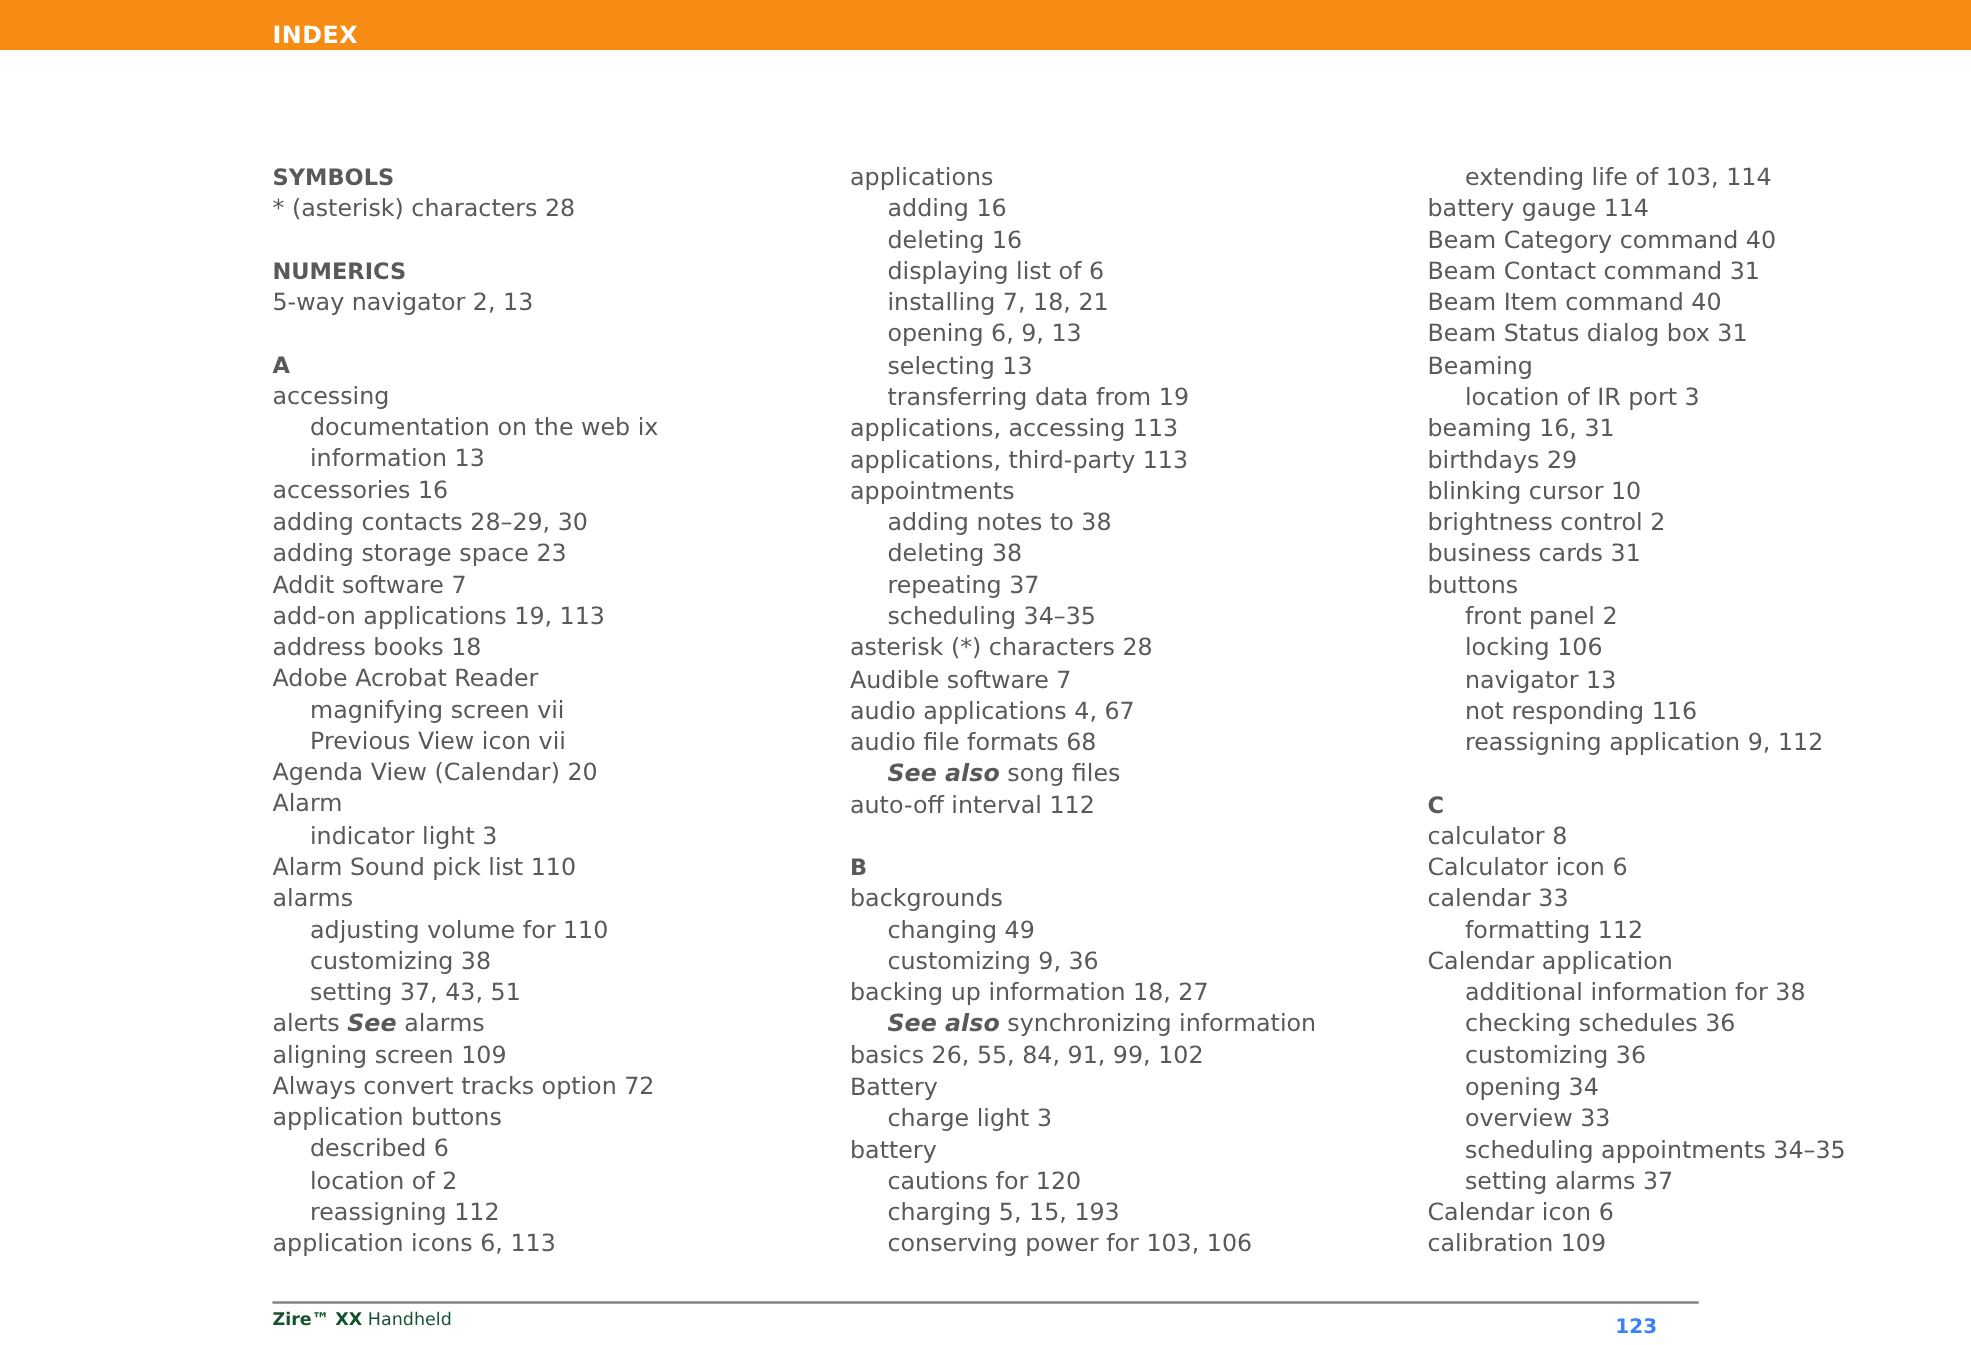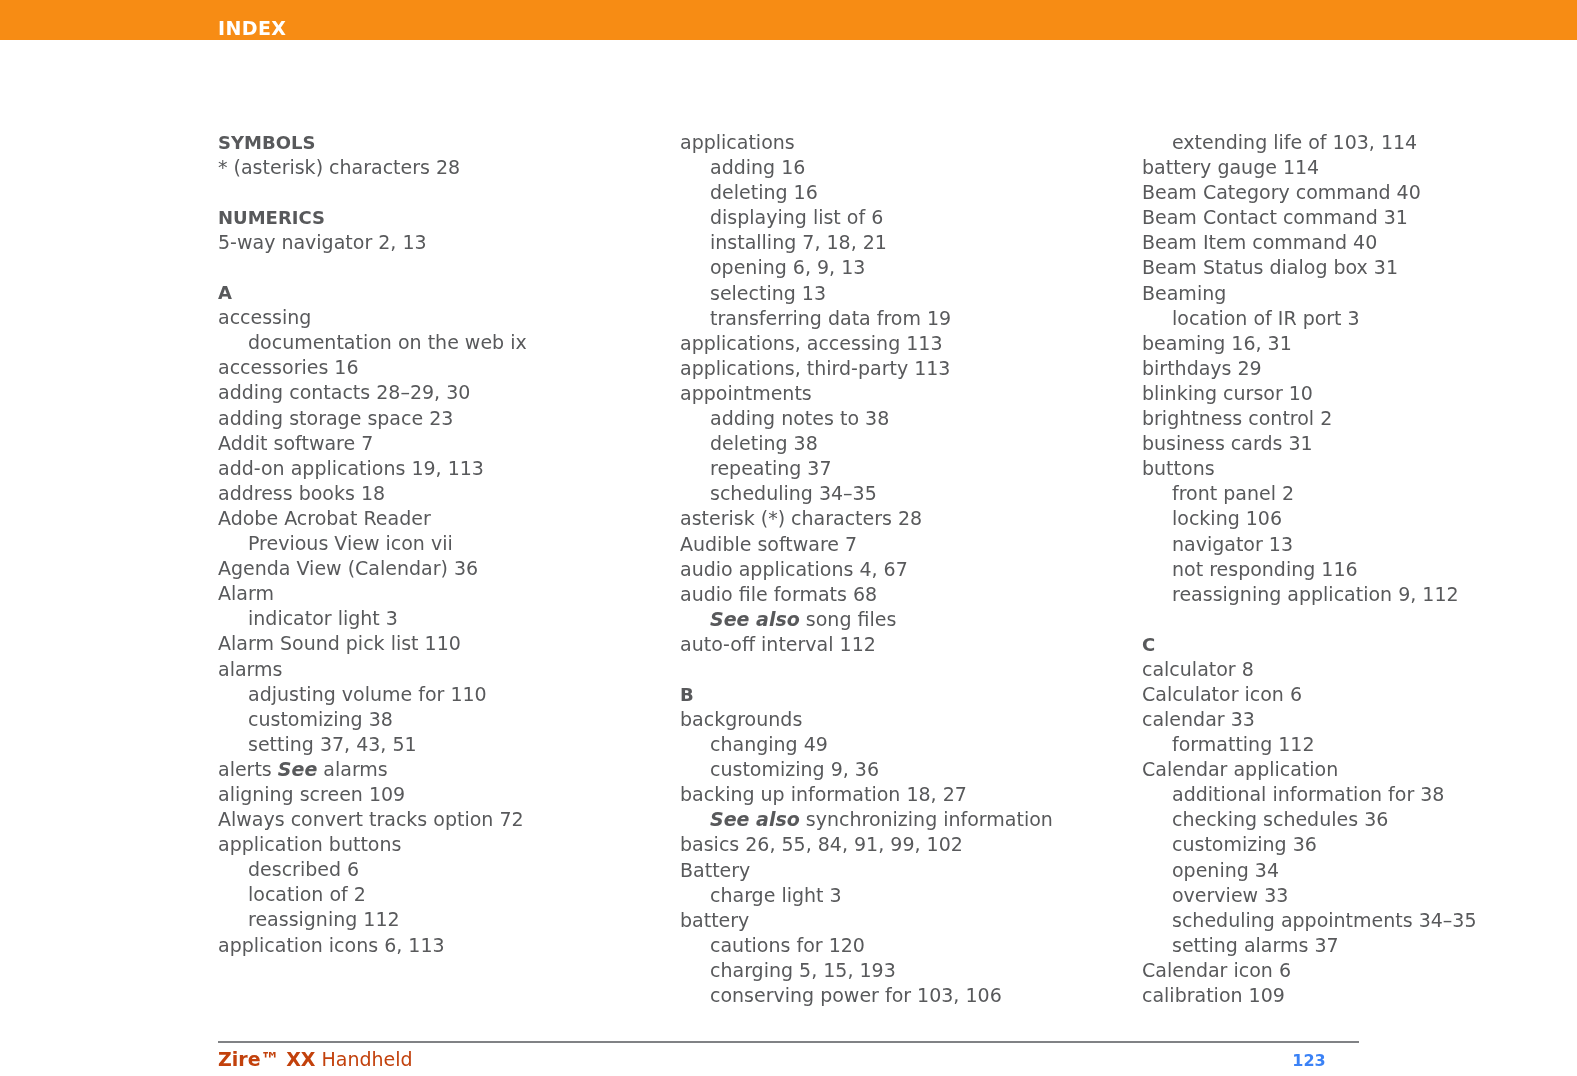--- a/index.html
+++ b/index.html
@@ -87,22 +87,22 @@
     left: 218px;
     top: 1041px;
     width: 1141px;
     height: 2px;
     background: #808285;
   }
   .footer-text {
     position: absolute;
     left: 218px;
     top: 1048px;
-    font-size: 19px;
-    color: #c2410c;
+    font-size: 14px;
+    color: #14532d;
     white-space: nowrap;
   }
   .footer-text .bold {
     font-weight: bold;
   }
   .footer-page {
     position: absolute;
     left: 1259px;
     top: 1051px;
     width: 100px;
@@ -123,29 +123,31 @@
   <div class="column">
       <div class="section-letter">SYMBOLS</div>
       <div class="entry">* (asterisk) characters 28</div>
       <div class="spacer"></div>
       <div class="section-letter">NUMERICS</div>
       <div class="entry">5-way navigator 2, 13</div>
       <div class="spacer"></div>
       <div class="section-letter">A</div>
       <div class="entry">accessing</div>
       <div class="entry sub">documentation on the web ix</div>
+      <div class="entry sub">information 13</div>
       <div class="entry">accessories 16</div>
       <div class="entry">adding contacts 28–29, 30</div>
       <div class="entry">adding storage space 23</div>
       <div class="entry">Addit software 7</div>
       <div class="entry">add-on applications 19, 113</div>
       <div class="entry">address books 18</div>
       <div class="entry">Adobe Acrobat Reader</div>
+      <div class="entry sub">magnifying screen vii</div>
       <div class="entry sub">Previous View icon vii</div>
-      <div class="entry">Agenda View (Calendar) 36</div>
+      <div class="entry">Agenda View (Calendar) 20</div>
       <div class="entry">Alarm</div>
       <div class="entry sub">indicator light 3</div>
       <div class="entry">Alarm Sound pick list 110</div>
       <div class="entry">alarms</div>
       <div class="entry sub">adjusting volume for 110</div>
       <div class="entry sub">customizing 38</div>
       <div class="entry sub">setting 37, 43, 51</div>
       <div class="entry"><span>alerts </span><span class="italic">See</span><span> alarms</span></div>
       <div class="entry">aligning screen 109</div>
       <div class="entry">Always convert tracks option 72</div>

